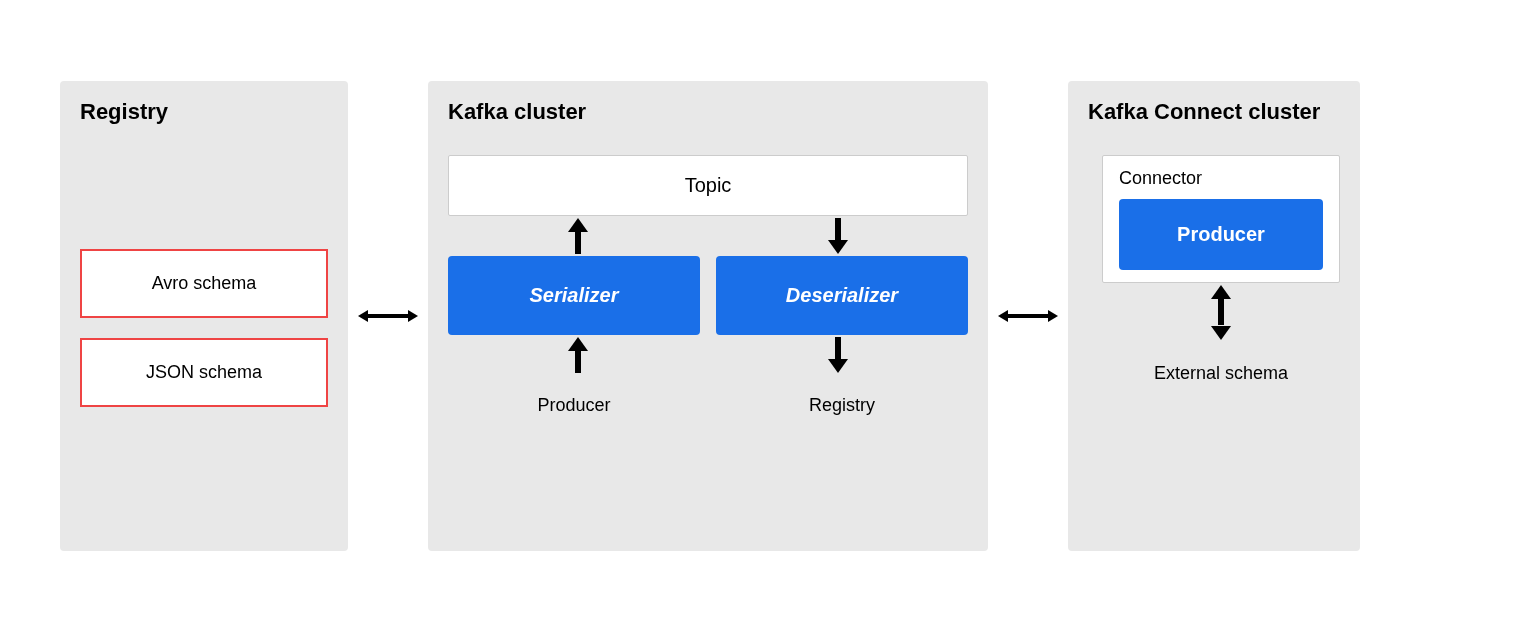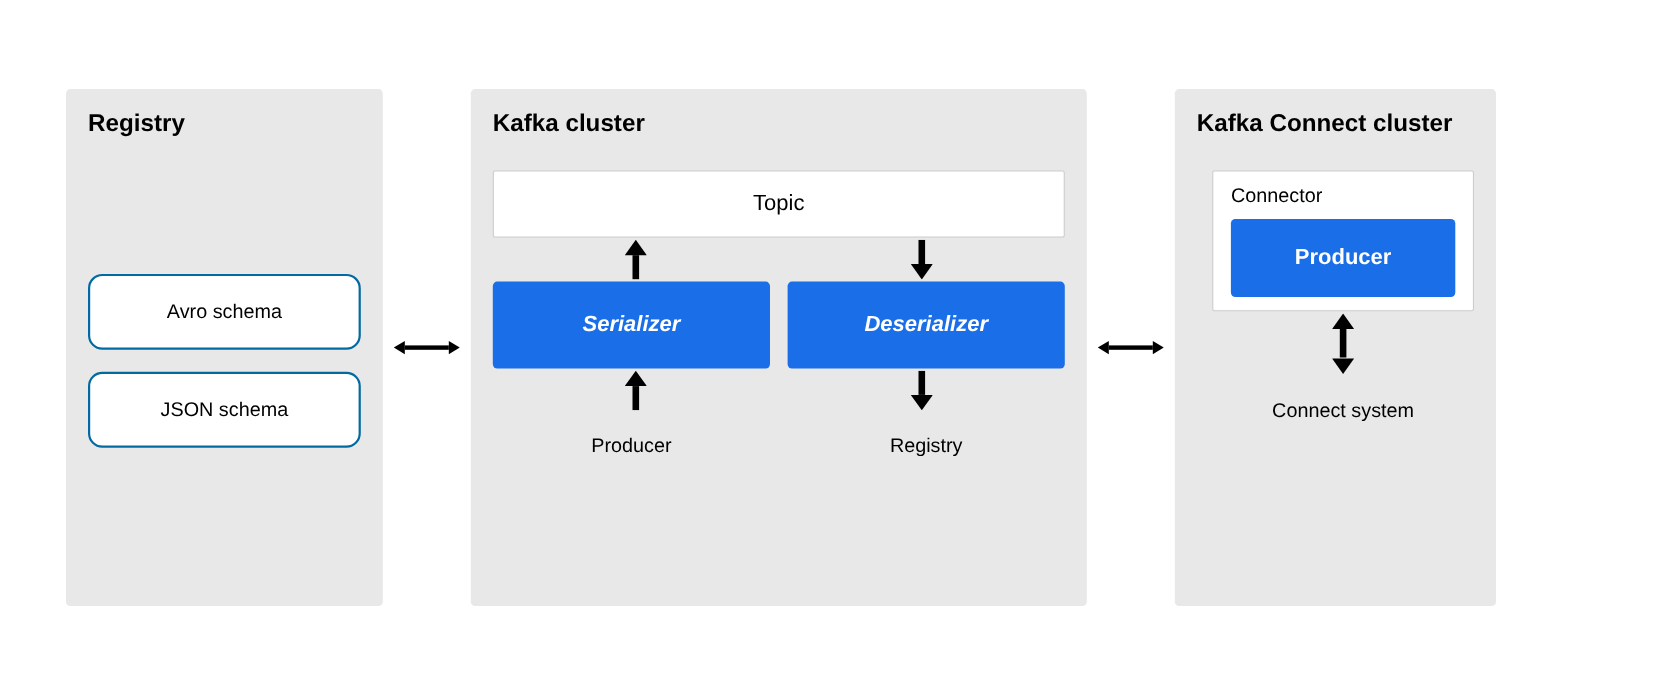--- a/index.html
+++ b/index.html
@@ -49,22 +49,22 @@
     .registry-schemas {
       display: flex;
       flex-direction: column;
       gap: 20px;
       padding: 10px 20px 20px 20px;
       flex: 1;
       justify-content: center;
     }
     .schema-box {
       background: #ffffff;
-      border: 2px solid #0369a1;
-      border-radius: 13px;
+      border: 2px solid #ef4444;
+      border-radius: 0;
       padding: 22px 20px;
       font-size: 18px;
       color: #000;
       text-align: center;
     }
 
     
     .arrow-connector {
       display: flex;
       align-items: center;
@@ -328,18 +328,18 @@
 
           <polygon points="10,0 0,14 20,14" fill="#000"></polygon>
 
           <rect x="7" y="14" width="6" height="26" fill="#000"></rect>
 
           <polygon points="10,55 0,41 20,41" fill="#000"></polygon>
         </svg>
       </div>
 
       <div class="ext-system-box">
-        <span>Connect system</span>
+        <span>External schema</span>
       </div>
     </div>
   </div>
 
 </div>
 
 </body></html>

